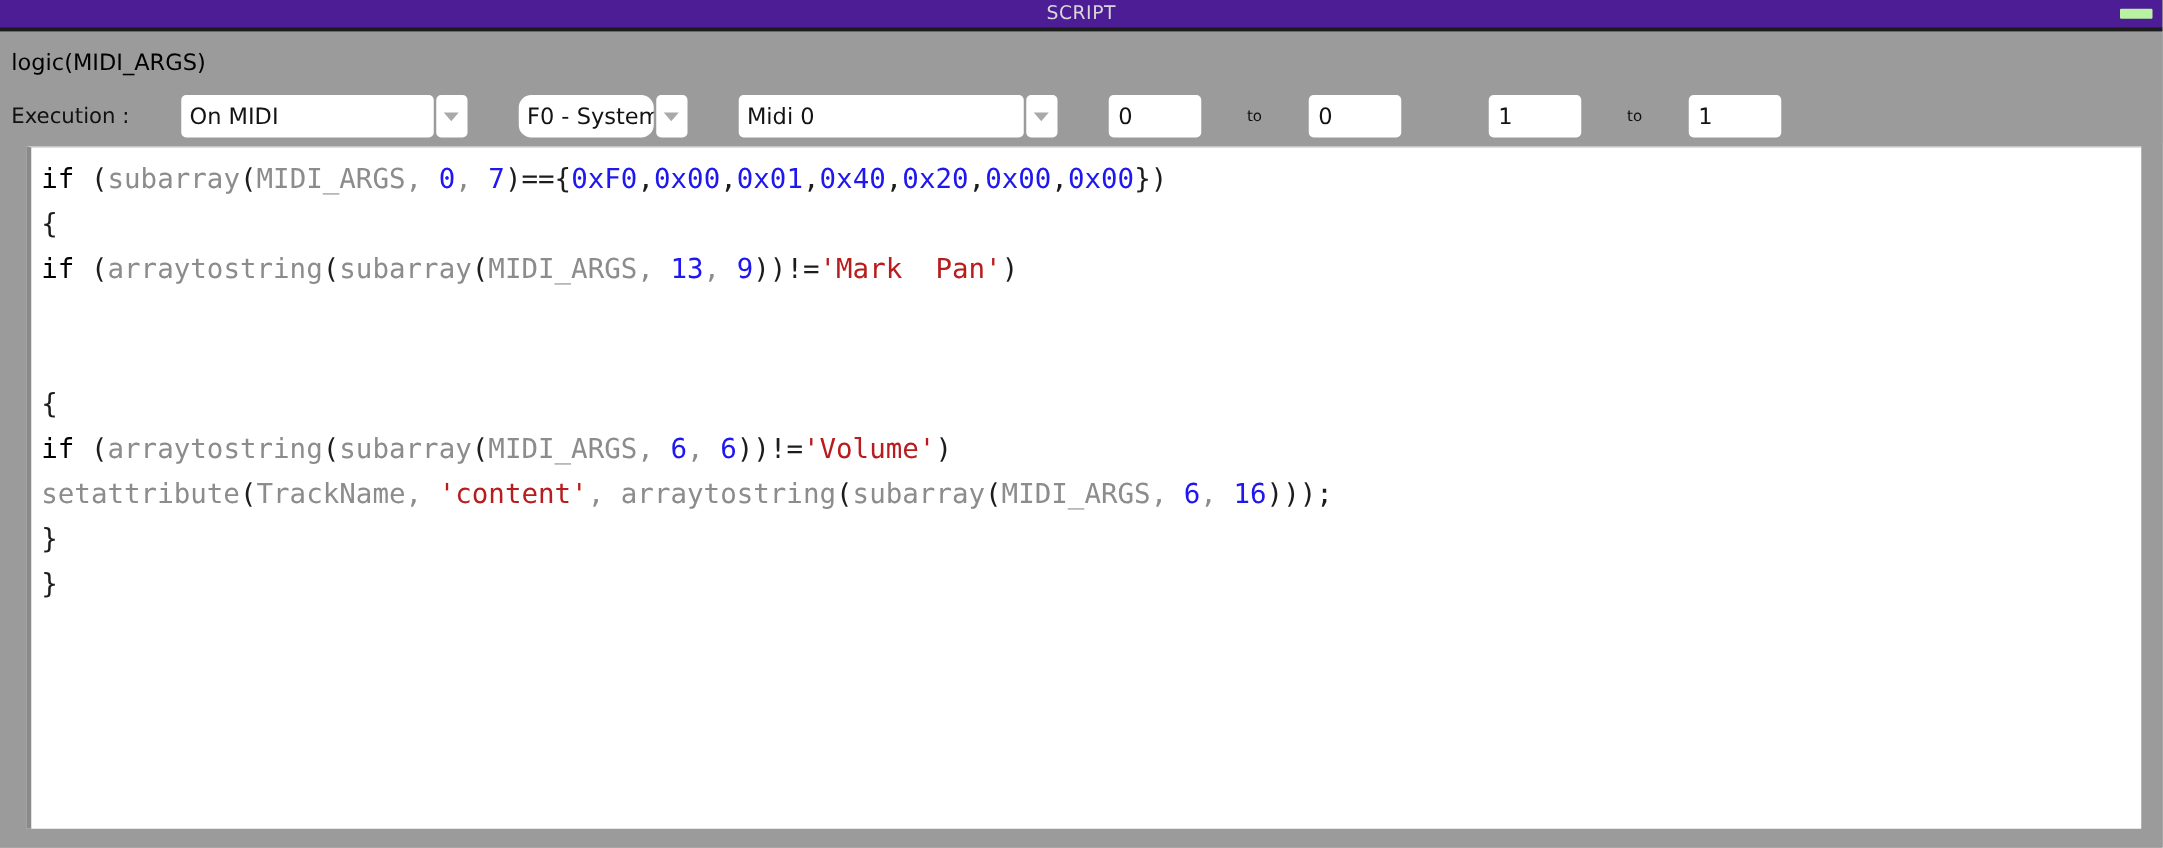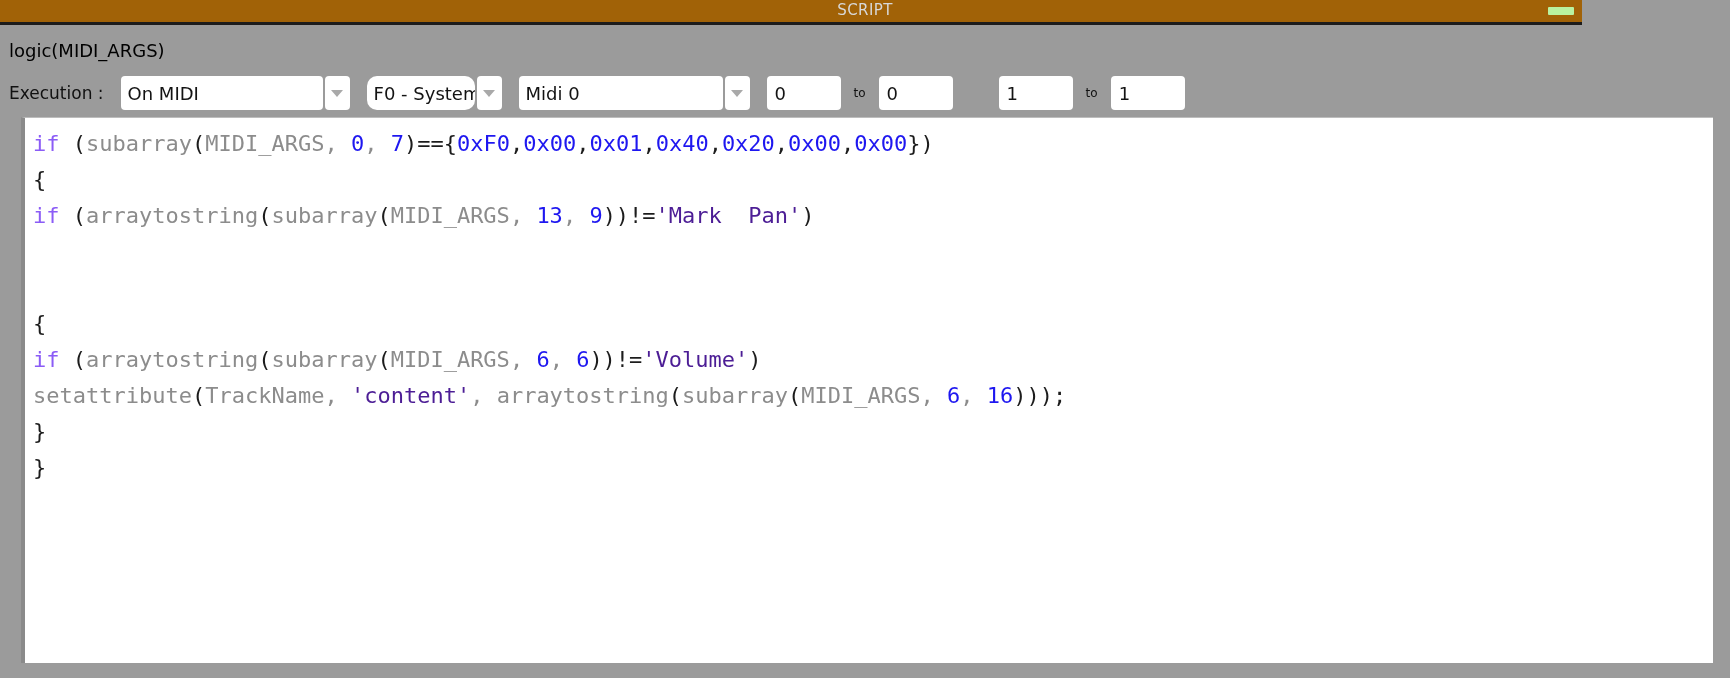--- a/index.html
+++ b/index.html
@@ -19,23 +19,23 @@
     height: 678px;
     position: relative;
     background: #9b9b9b;
     box-sizing: border-box;
   }
 
   
   .titlebar {
     position: absolute;
     left: 0; top: 0;
-    width: 1582px;
+    width: 1730px;
     height: 25px;
-    background: #a16207;
+    background: #4c1d95;
     border-bottom: 3px solid #1c1c1c;
     box-sizing: border-box;
   }
   .titlebar-title {
     position: absolute;
     left: 0; top: 0;
     width: 1730px;
     text-align: center;
     line-height: 21px;
     font-size: 15px;
@@ -70,20 +70,21 @@
     white-space: nowrap;
   }
 
   .exec-row {
     position: absolute;
     left: 9px;
     top: 48px;
     height: 34px;
     display: flex;
     align-items: center;
+    gap: 24px;
   }
   .exec-label {
     font-size: 17px;
     color: #111111;
     margin-right: 17px;
     white-space: nowrap;
   }
 
   
   .combo {
@@ -118,21 +119,21 @@
     left: 50%;
     top: 50%;
     margin-left: -6px;
     margin-top: -3px;
     border-left: 6px solid transparent;
     border-right: 6px solid transparent;
     border-top: 7px solid #a9a9a9;
   }
   .w-exec  { width: 202px; }
   .w-type  { width: 108px; border-radius: 10px; }
-  .w-port  { width: 204px; }
+  .w-port  { width: 228px; }
 
   .numfield {
     background: #ffffff;
     border-radius: 4px;
     height: 34px;
     width: 74px;
     font-size: 18px;
     color: #131313;
     display: flex;
     align-items: center;
@@ -162,23 +163,23 @@
     padding: 8px 0 0 8px;
   }
   .code {
     font-family: "DejaVu Sans Mono", monospace;
     font-size: 22px;
     line-height: 36px;
     white-space: pre;
     color: #8c8c8c;
   }
   .code .ln { display: block; height: 36px; }
-  .kw  { color: #8b5cf6; }
+  .kw  { color: #000000; }
   .num { color: #1e17f0; }
-  .str { color: #4c1d95; }
+  .str { color: #b91c1c; }
   .pn  { color: #1c1c1c; }
   .id  { color: #8c8c8c; text-align: center; }
 </style>
 </head>
 <body>
 
 <div class="window">
 
   <div class="titlebar">
     <div class="titlebar-title">SCRIPT</div>

